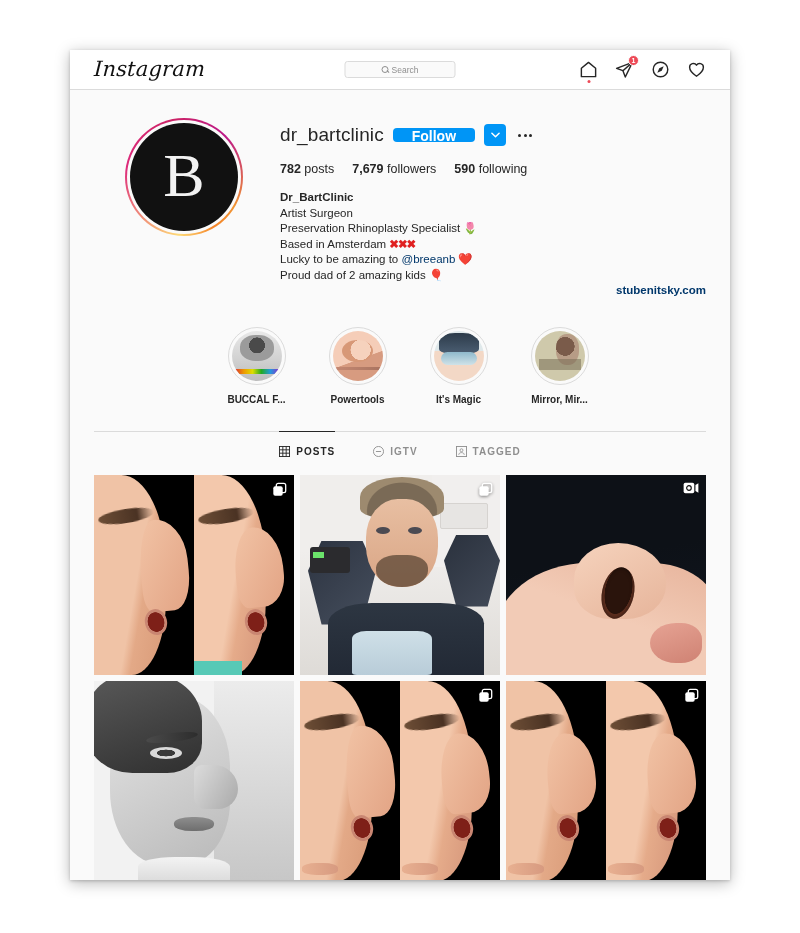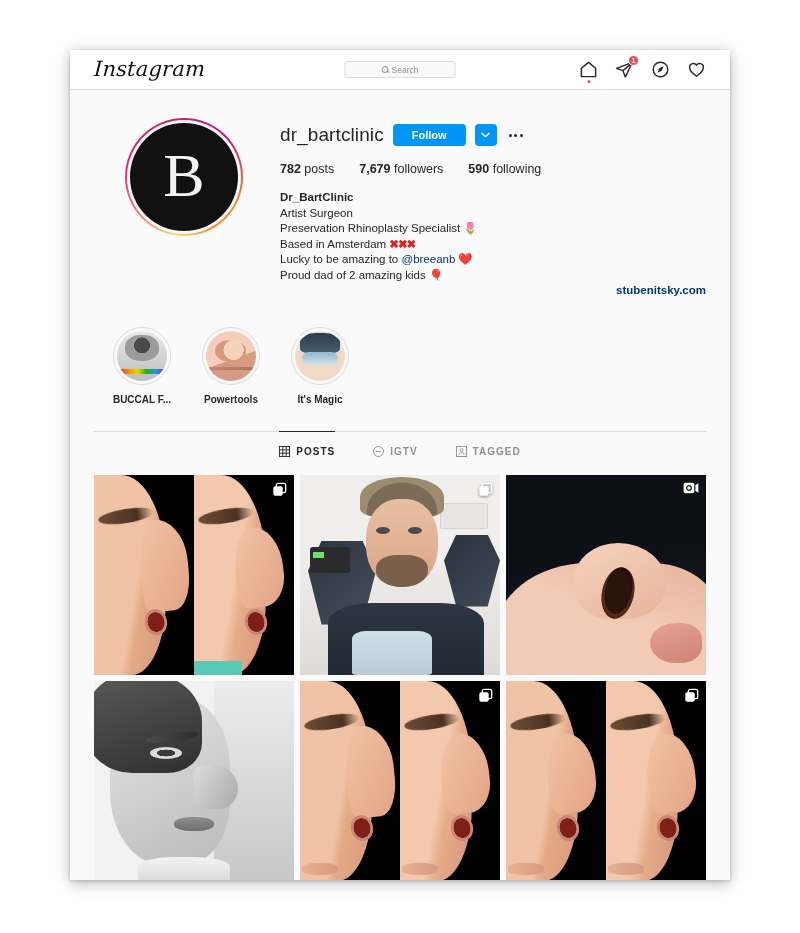--- a/index.html
+++ b/index.html
@@ -125,53 +125,54 @@
     line-height: 1;
     padding-bottom: 5px;
   }
 
   .info-col { flex: 1; padding-left: 6px; padding-top: 4px; }
   .name-row { display: flex; align-items: center; gap: 9px; height: 26px; }
   .username { font-size: 19px; color: #262626; font-weight: 300; letter-spacing: 0.1px; }
   .follow-btn {
     background: #0095f6; color: #fff;
     border: none; border-radius: 4px;
-    font-size: 11px; font-weight: bold;
-    height: 22px; padding: 0 19px;
+    font-size: 14px; font-weight: bold;
+    height: 14px; padding: 0 19px;
     cursor: pointer;
     font-family: "Liberation Sans", sans-serif;
   }
   .chev-btn {
     background: #0095f6; border: none; border-radius: 4px;
     height: 22px; width: 22px; cursor: pointer;
     display:flex; align-items:center; justify-content:center;
   }
   .chev-btn svg { display:block; }
   .dots-btn {
     background: none; border: none; cursor: pointer;
     display:flex; align-items:center; gap:2.5px; padding: 0 3px;
   }
   .dots-btn i { width:3px; height:3px; background:#262626; border-radius:50%; display:block; }
 
-  .stats-row { display: flex; gap: 25px; margin-top: 14px; font-size: 12.5px; color: #262626; }
+  .stats-row { display: flex; gap: 18px; margin-top: 14px; font-size: 12.5px; color: #262626; }
   .stats-row b { font-weight: bold; }
   .stats-row span { color: #262626; }
 
   .bio { margin-top: 14px; font-size: 11.5px; line-height: 15.5px; color: #262626; }
   .bio .full { font-weight: bold; }
   .bio .mention { color: #00376b; margin-top: 32px; }
   .bio .link { color: #00376b; font-weight: bold; text-align: right; }
   .bio .xs { color: #e02020; font-weight: bold; letter-spacing: -1px; }
   .bio-line { white-space: nowrap; }
 
   
   .highlights {
     display: flex;
-    gap: 25px;
+    gap: 37px;
     padding: 28px 24px 0 40px;
+    justify-content: center;
   }
   .hl { width: 64px; display: flex; flex-direction: column; align-items: center; }
   .hl-ring {
     width: 58px; height: 58px; border-radius: 50%;
     border: 1px solid #dbdbdb;
     padding: 3px; background: #fafafa;
   }
   .hl-img { width: 100%; height: 100%; border-radius: 50%; overflow: hidden; position: relative; }
   .hl-label { margin-top: 9px; font-size: 10px; color: #262626; font-weight: bold; white-space: nowrap; }
 
@@ -433,20 +434,26 @@
             <div class="hl-img hl2"></div>
           </div>
           <div class="hl-label">Powertools</div>
         </div>
         <div class="hl">
           <div class="hl-ring">
             <div class="hl-img hl3"></div>
           </div>
           <div class="hl-label">It's Magic</div>
         </div>
+        <div class="hl">
+          <div class="hl-ring">
+            <div class="hl-img hl4"></div>
+          </div>
+          <div class="hl-label">Mirror, Mir...</div>
+        </div>
       </div>
 
       <div class="tabs-wrap">
         <div class="tab active">
           <svg width="11" height="11" viewBox="0 0 12 12">
             <rect x="0.5" y="0.5" width="11" height="11" fill="none" stroke="#262626"></rect>
             <path d="M4.17 0.5v11M7.83 0.5v11M0.5 4.17h11M0.5 7.83h11" stroke="#262626" stroke-width="1"></path>
           </svg>
           <span>POSTS</span>
         </div>

